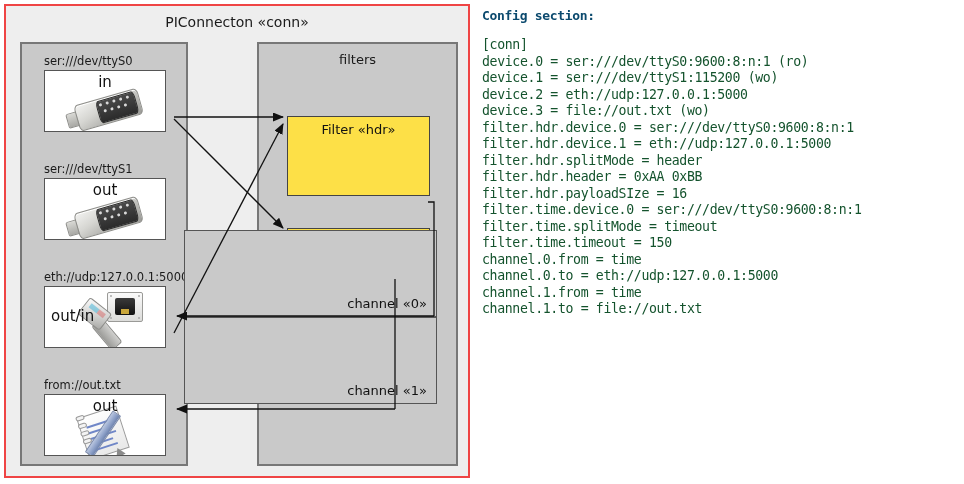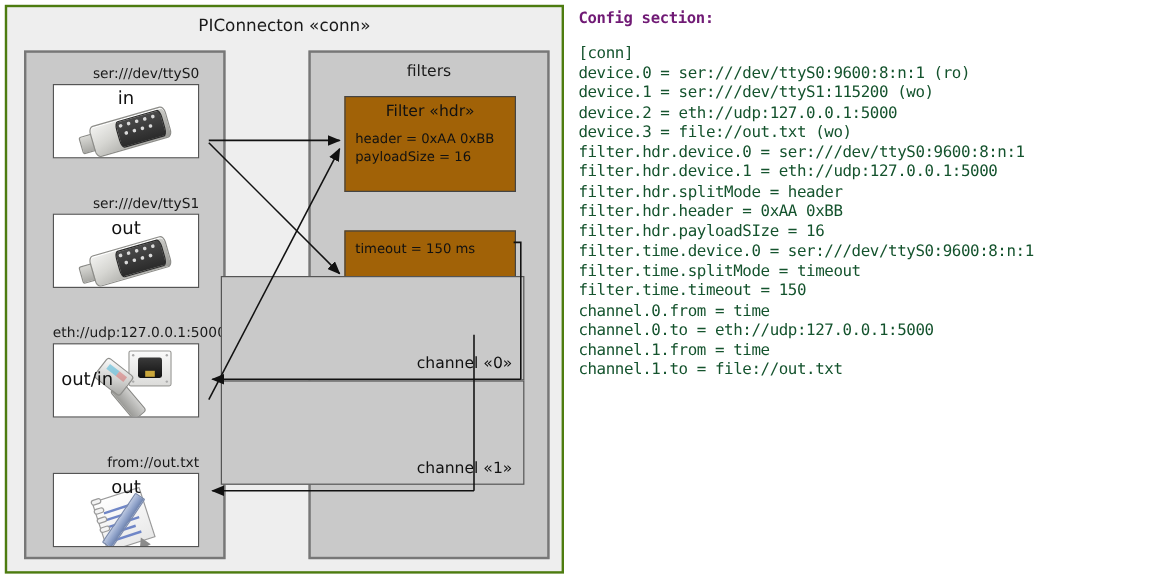--- a/index.html
+++ b/index.html
@@ -1,38 +1,38 @@
 <!DOCTYPE html>
 <html><head>
 <meta charset="utf-8">
 <style>
   html,body{margin:0;padding:0;background:#ffffff;}
   body{width:964px;height:484px;position:relative;overflow:hidden;
        font-family:"DejaVu Sans","Liberation Sans",sans-serif;}
 
   
   #diagram{position:absolute;left:4px;top:4px;width:466px;height:474px;
-           border:2px solid #4d7c0f;background:#eeeeee;box-sizing:border-box;}
+           border:2px solid #ef4444;background:#eeeeee;box-sizing:border-box;}
 
   #diagram-title{position:absolute;left:0;top:8px;width:100%;text-align:center;
                  font-size:14px;color:#1a1a1a;}
 
   
   #devices{position:absolute;left:14px;top:36px;width:168px;height:424px;
            background:#c9c9c9;border:2px solid #777;box-sizing:border-box;}
 
   
   #filters{position:absolute;left:251px;top:36px;width:201px;height:424px;
            background:#c9c9c9;border:2px solid #777;box-sizing:border-box;}
   #filters-title{position:absolute;left:0;top:8px;width:100%;text-align:center;
                  font-size:13px;color:#1a1a1a;}
 
   
   .dev{position:absolute;left:22px;width:122px;}
-  .dev .caption{font-size:11.5px;color:#1a1a1a;text-align:right;
+  .dev .caption{font-size:11.5px;color:#1a1a1a;text-align:left;
                 white-space:nowrap;margin-bottom:2px;}
   .dev .box{position:relative;height:62px;background:#fff;border:1.5px solid #555;
             box-sizing:border-box;overflow:hidden;}
   .dev .dir{position:absolute;font-size:15px;color:#111;z-index:3;}
   .dir-center{left:0;top:2px;width:100%;text-align:center;}
   .dir-left{left:6px;top:20px;}
 
   
   .ico{position:absolute;}
 
@@ -85,39 +85,39 @@
   .ico-file .spiral b{position:absolute;left:0;width:7px;height:3px;
      border:1px solid #9a9a9a;border-radius:3px;background:#f3f3f3;}
   .ico-file .pencil{position:absolute;left:20px;top:2px;width:8px;height:48px;
      background:linear-gradient(90deg,#b9c6e0,#8fa2c9 55%,#6d82ad);
      border:1px solid #7b8bad;transform:rotate(34deg);border-radius:1px;}
   .ico-file .tip{position:absolute;left:36px;top:43px;width:0;height:0;
      border-left:5px solid transparent;border-right:5px solid transparent;
      border-top:9px solid #8b8b8b;transform:rotate(34deg);}
 
   
-  .filt{position:absolute;background:#a16207;border:1.5px solid #444;
-        box-sizing:border-box;}
+  .filt{position:absolute;background:#fde047;border:1.5px solid #444;
+        box-sizing:border-box;margin-top:36px;}
   .filt .ftitle{text-align:center;font-size:13px;color:#111;margin-top:5px;}
   .filt .fbody{font-size:11px;color:#111;margin:8px 0 0 8px;line-height:1.35;}
 
   
   .chan{position:absolute;background:#c9c9c9;border:1.5px solid #555;
         box-sizing:border-box;}
   .chan span{position:absolute;right:9px;bottom:5px;font-size:13px;color:#111;
              white-space:nowrap;}
 
   
   #wires{position:absolute;left:0;top:0;width:466px;height:474px;
          pointer-events:none;}
 
   
   #config{position:absolute;left:482px;top:8px;width:478px;}
   #config-title{font-family:"DejaVu Sans Mono","Liberation Mono",monospace;
-                font-size:13px;font-weight:bold;color:#701a75;letter-spacing:-0.3px;}
+                font-size:13px;font-weight:bold;color:#0c4a6e;letter-spacing:-0.3px;}
   #config-pre{margin:14px 0 0 0;font-family:"DejaVu Sans Mono","Liberation Mono",monospace;
               font-size:13.2px;line-height:16.5px;color:#14532d;white-space:pre;
               letter-spacing:-0.35px;}
 </style>
 </head>
 <body>
 
 <div id="diagram">
 
   <div id="diagram-title">PIConnecton «conn»</div>
@@ -211,24 +211,20 @@
         </div>
       </div>
     </div>
   </div>
 
   <div id="filters">
     <div id="filters-title">filters</div>
 
     <div class="filt" style="left:28px;top:36px;width:143px;height:80px">
       <div class="ftitle">Filter «hdr»</div>
-      <div class="fbody">
-        <div>header = 0xAA 0xBB</div>
-        <div>payloadSize = 16</div>
-      </div>
     </div>
 
     <div class="filt" style="left:28px;top:148px;width:143px;height:64px">
       <div class="fbody">
         <div>timeout = 150 ms</div>
       </div>
     </div>
 
     <div class="chan" style="left:-75px;top:186px;width:253px;height:87px">
       <span>channel «0»</span>

